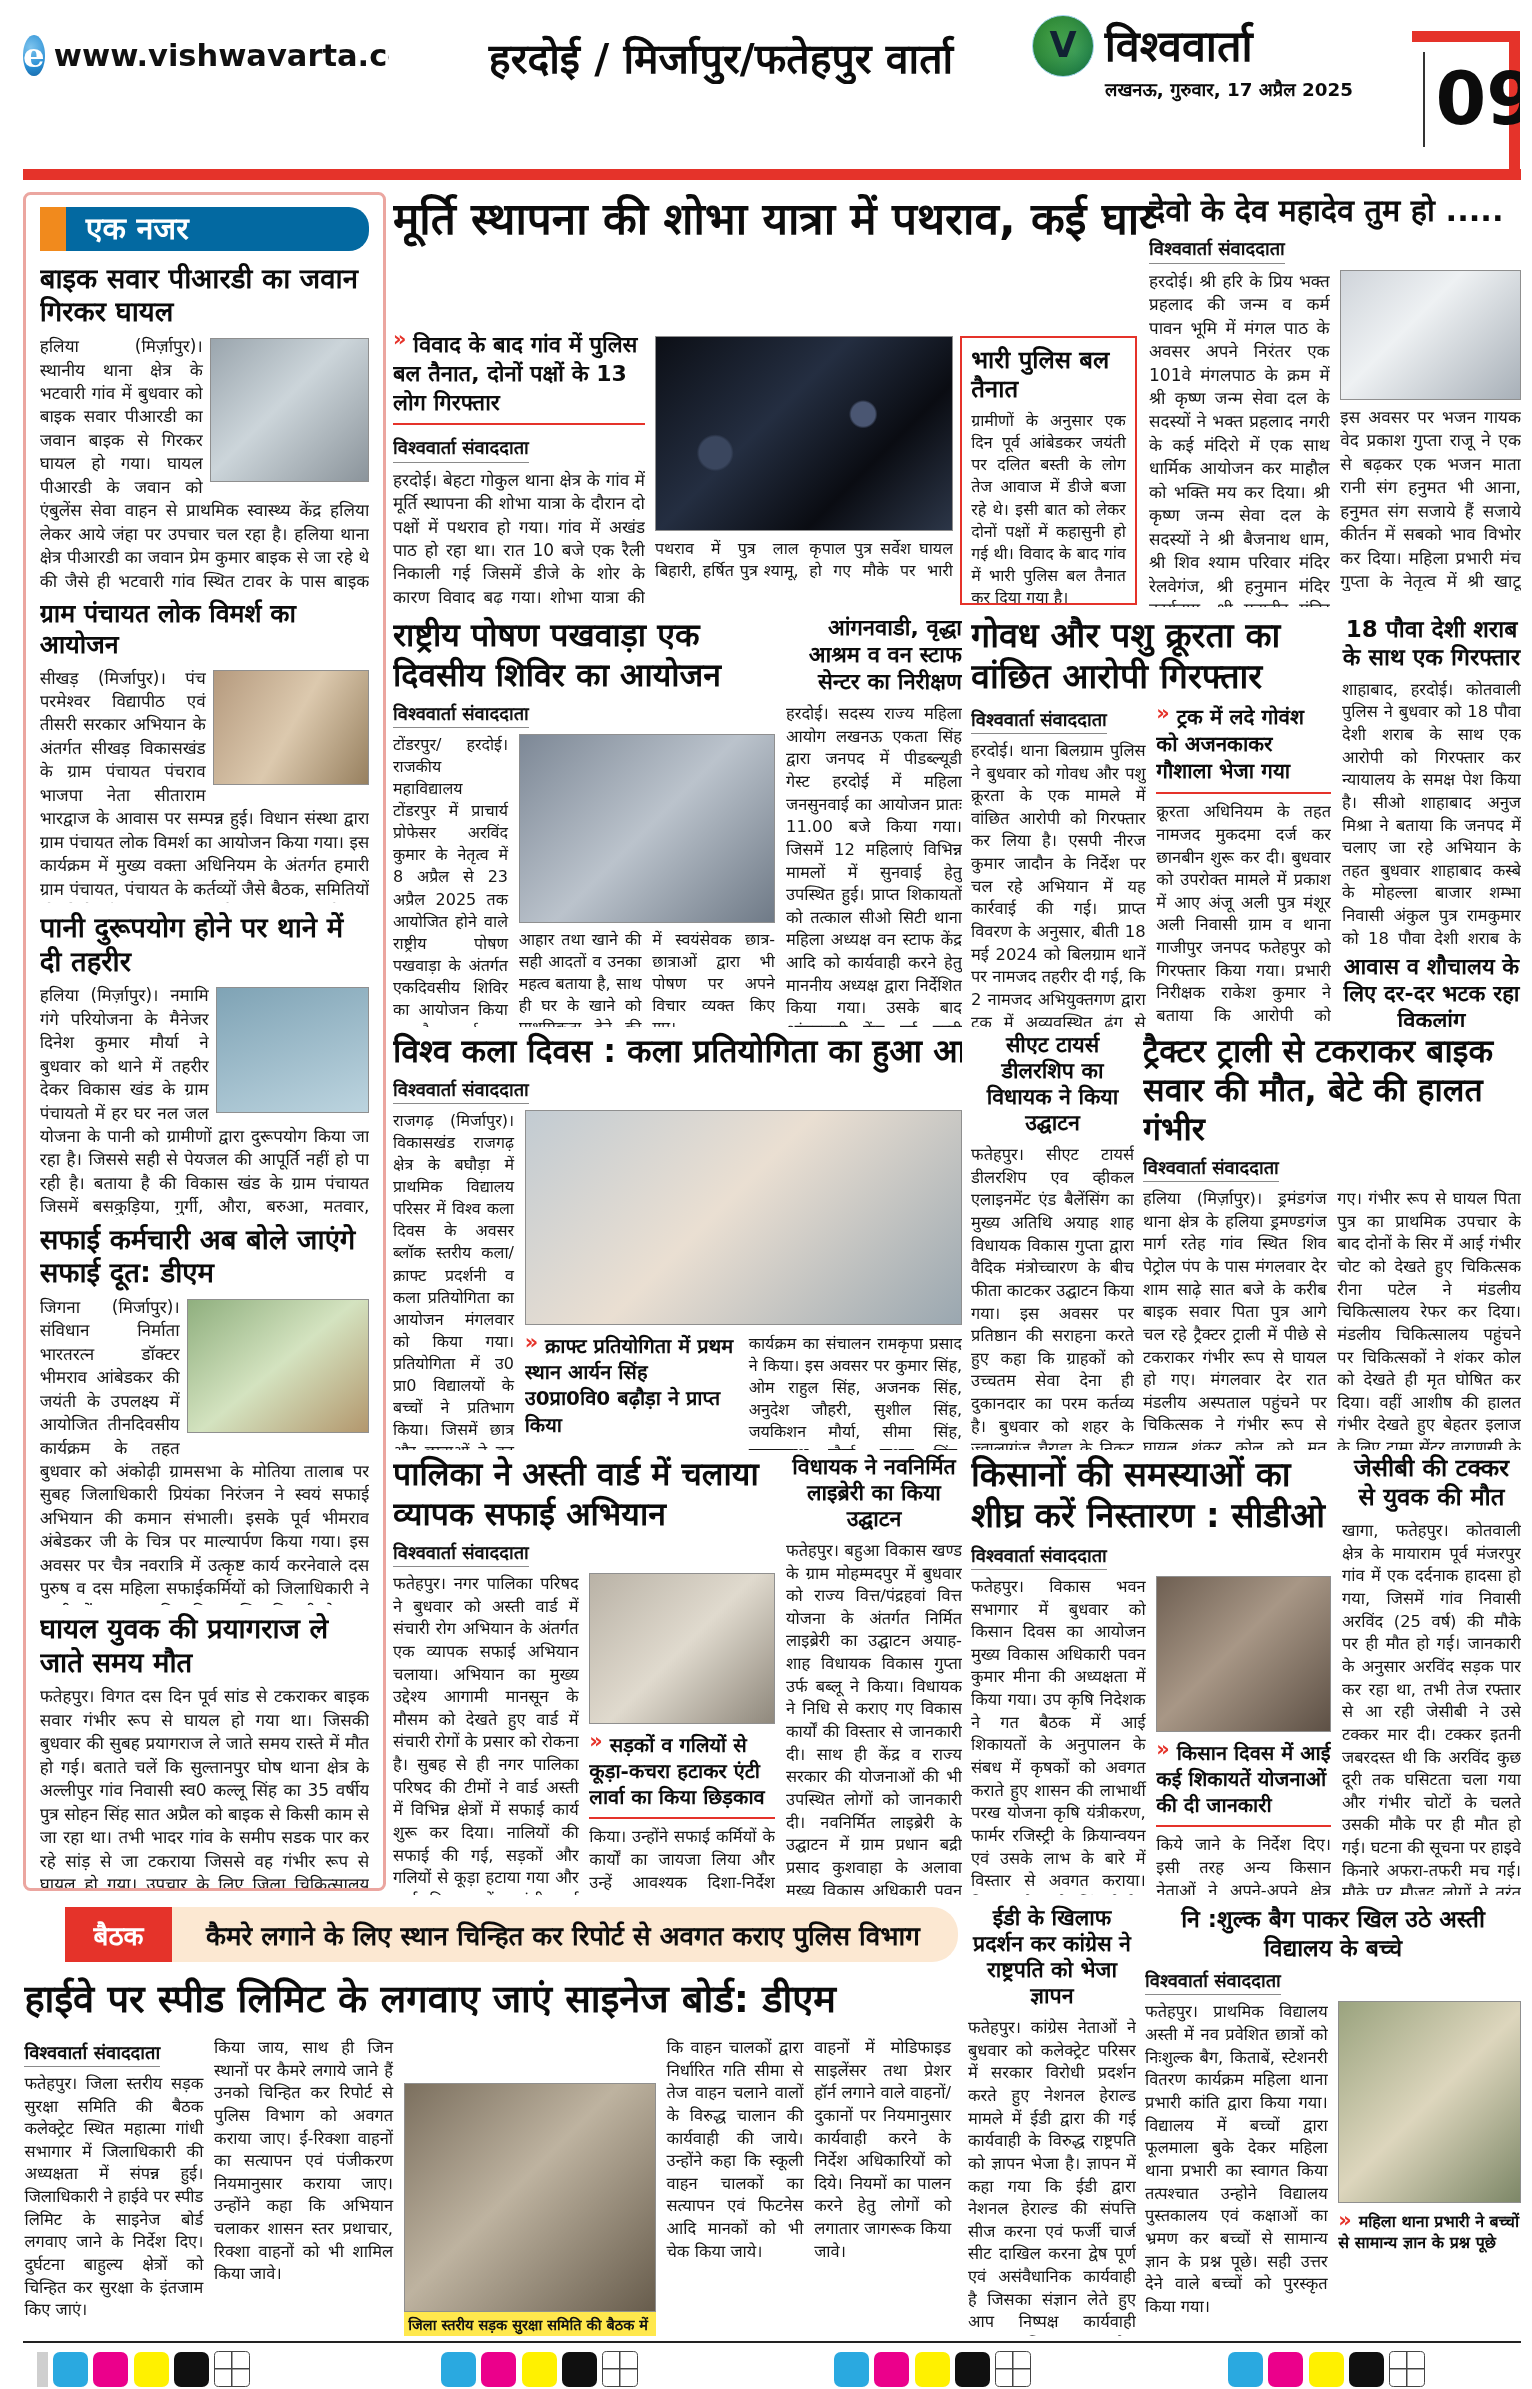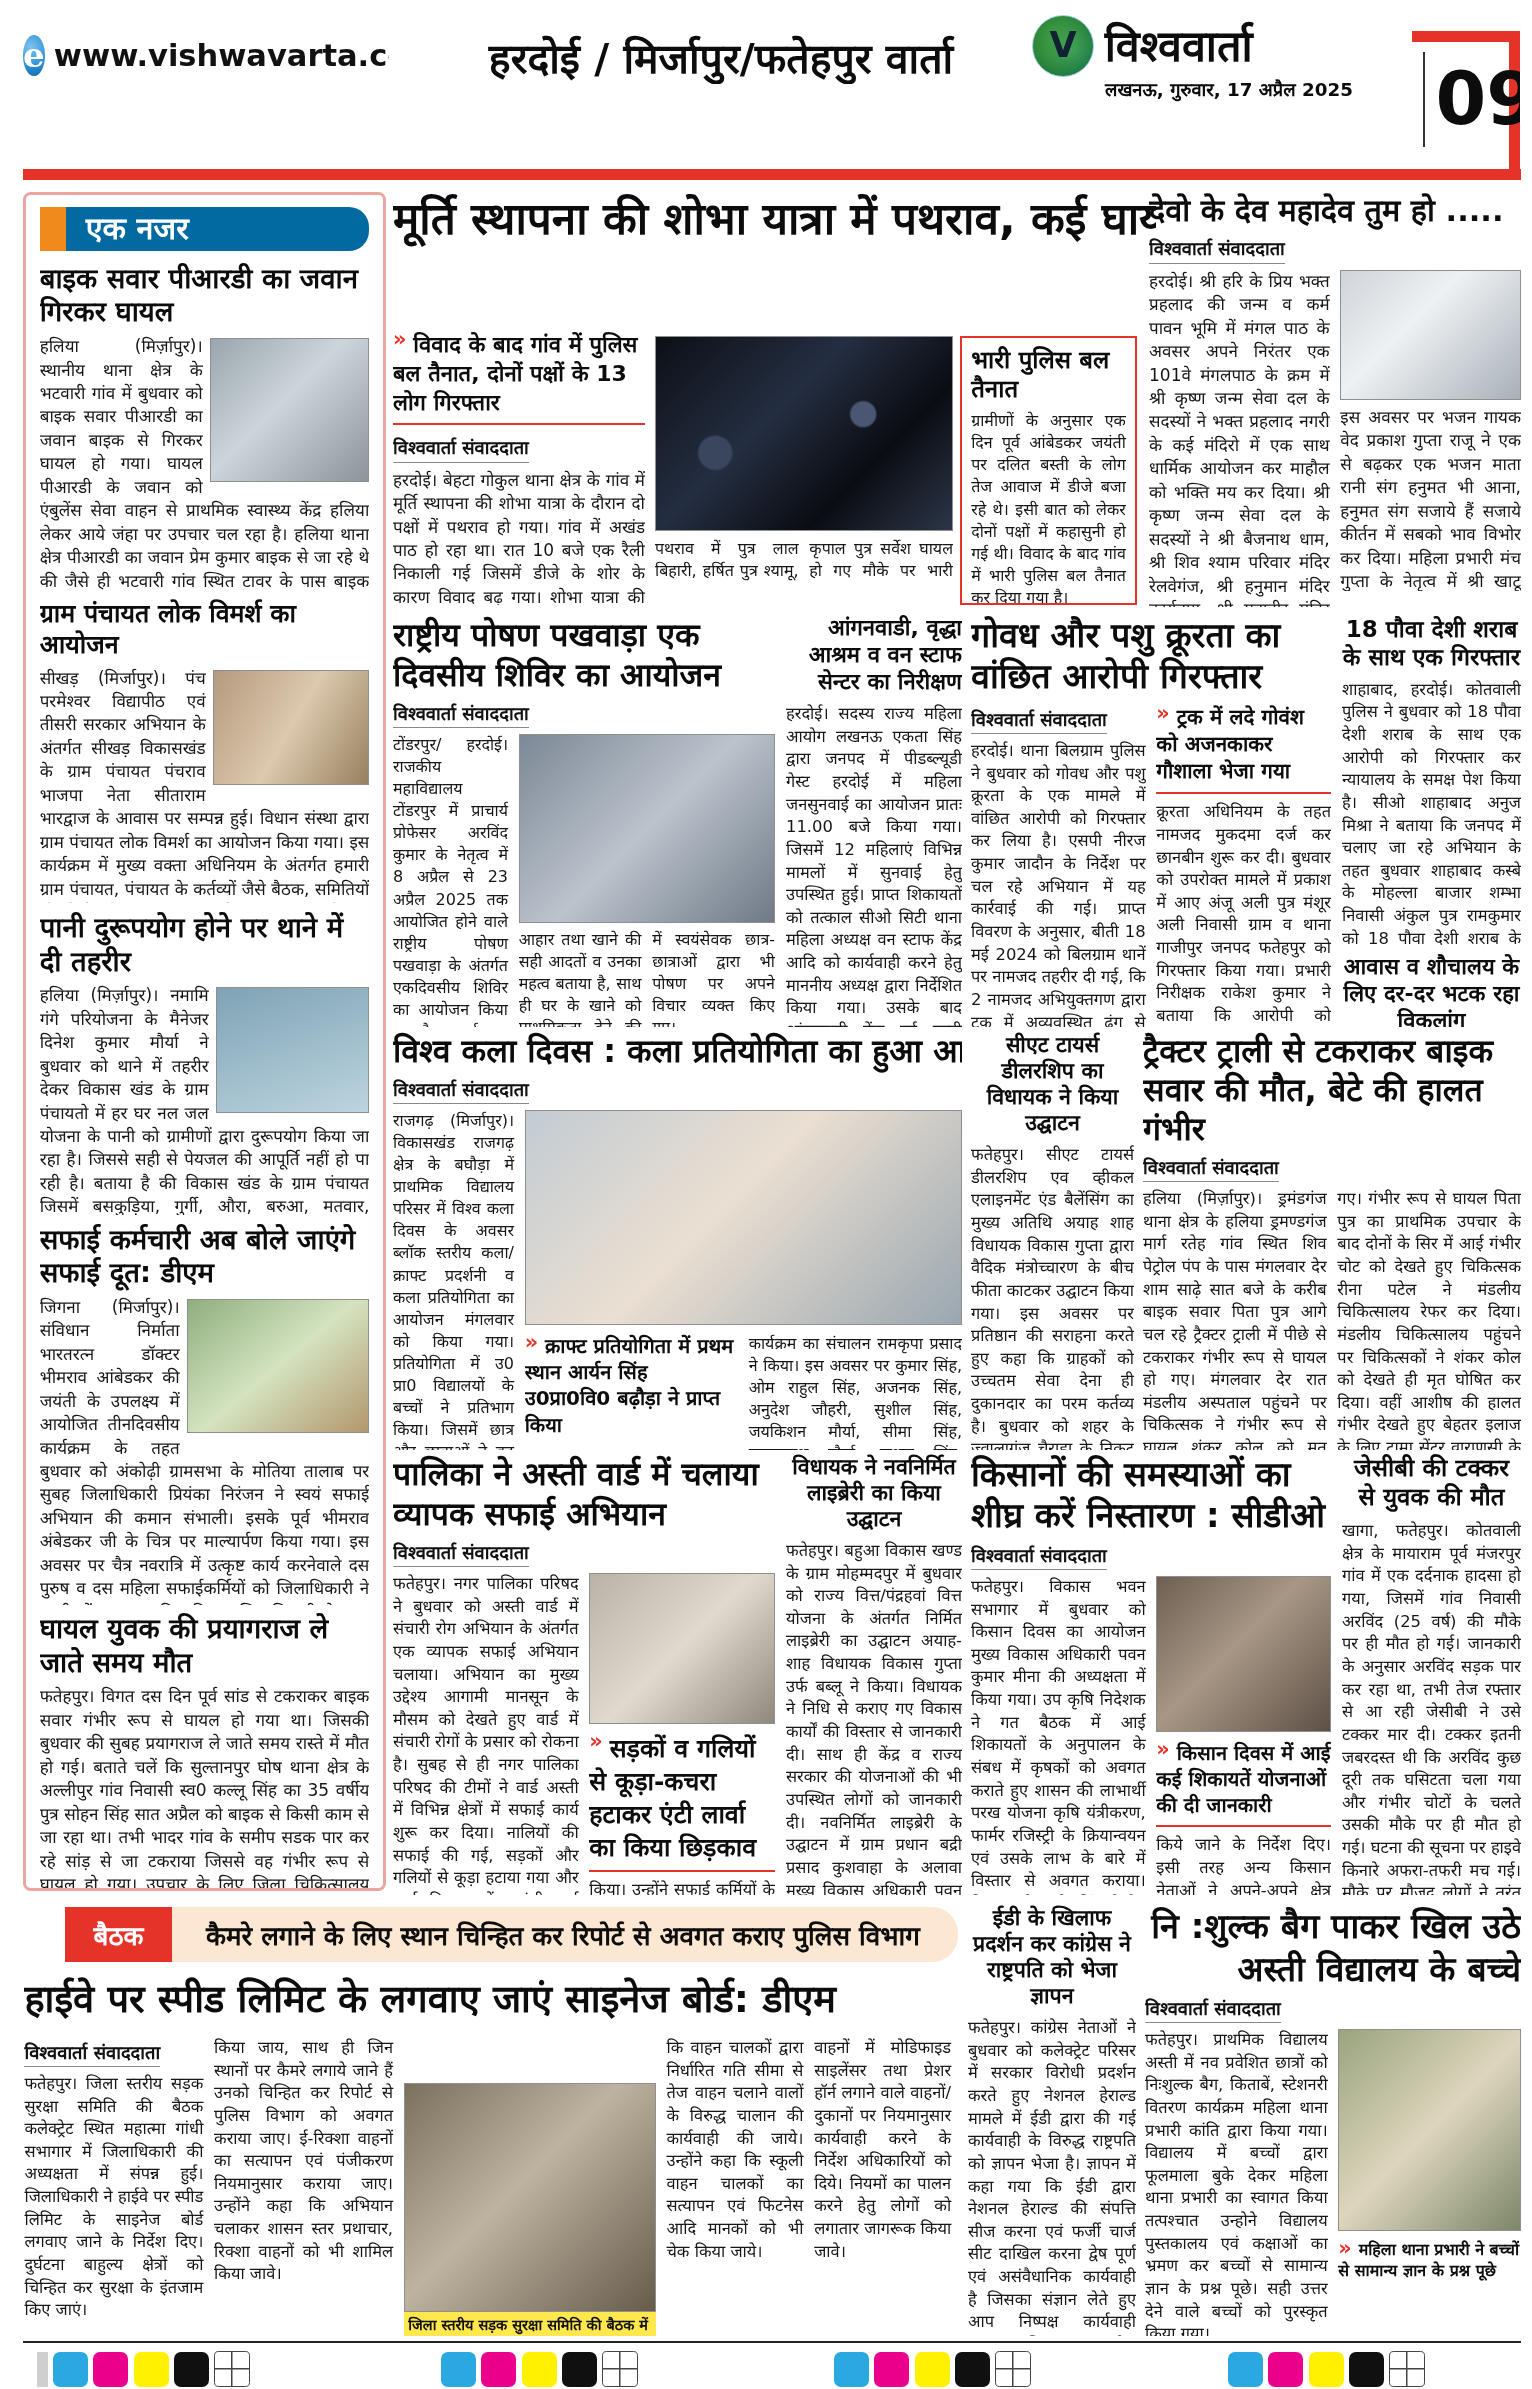--- a/index.html
+++ b/index.html
@@ -228,21 +228,21 @@
 
   <div class="abs" style="left:393px;top:1454px;width:382px;height:441px">
     <div class="hl" style="font-size:32px;line-height:1.25">पालिका ने अस्ती वार्ड में चलाया व्यापक सफाई अभियान</div>
     <div style="margin-top:3.1px"><span class="byline">विश्ववार्ता संवाददाता</span></div>
     <div class="row" style="height:321px">
       <div class="col body" style="font-size:16.4px">फतेहपुर। नगर पालिका परिषद ने बुधवार को अस्ती वार्ड में संचारी रोग अभियान के अंतर्गत एक व्यापक सफाई अभियान चलाया। अभियान का मुख्य उद्देश्य आगामी मानसून के मौसम को देखते हुए वार्ड में संचारी रोगों के प्रसार को रोकना है। सुबह से ही नगर पालिका परिषद की टीमों ने वार्ड अस्ती में विभिन्न क्षेत्रों में सफाई कार्य शुरू कर दिया। नालियों की सफाई की गई, सड़कों और गलियों से कूड़ा हटाया गया और सार्वजनिक स्थलों पर एंटी लार्वा का छिड़काव</div>
       <div class="col">
         <div class="photo" style="width:100%;height:151px;background:linear-gradient(135deg,#b9b2a6,#e0dace 50%,#8f887c)"></div>
         <div style="overflow:hidden;margin-top:7.6px">
           <span class="mark">»</span>
-          <span class="kick" style="font-size:25px">सड़कों व गलियों से कूड़ा-कचरा हटाकर एंटी लार्वा का किया छिड़काव</span>
+          <span class="kick" style="font-size:20px">सड़कों व गलियों से कूड़ा-कचरा हटाकर एंटी लार्वा का किया छिड़काव</span>
         </div>
         <hr class="redhr">
         <div class="body" style="font-size:16.4px">किया। उन्होंने सफाई कर्मियों के कार्यों का जायजा लिया और उन्हें आवश्यक दिशा-निर्देश दिए। अधिशाषी अधिकारी ने वार्ड का निरीक्षण किया। ईओ ने बताया कि नगर पालिका परिषद संचारी रोगों की रोकथाम के लिए पूरी तरह से प्रतिबद्ध है और इस तरह के सफाई अभियान नियमित रूप से अन्य वार्डों में भी चलाए जाएंगे।</div>
       </div>
     </div>
   </div>
 
   <div class="abs" style="left:786px;top:1454px;width:176px;height:441px">
     <div class="hl" style="font-size:21.4px;text-align:center">विधायक ने नवनिर्मित लाइब्रेरी का किया उद्घाटन</div>
     <div class="body" style="font-size:16.4px;margin-top:7.6px">फतेहपुर। बहुआ विकास खण्ड के ग्राम मोहम्मदपुर में बुधवार को राज्य वित्त/पंद्रहवां वित्त योजना के अंतर्गत निर्मित लाइब्रेरी का उद्घाटन अयाह-शाह विधायक विकास गुप्ता उर्फ बब्लू ने किया। विधायक ने निधि से कराए गए विकास कार्यों की विस्तार से जानकारी दी। साथ ही केंद्र व राज्य सरकार की योजनाओं की भी उपस्थित लोगों को जानकारी दी। नवनिर्मित लाइब्रेरी के उद्घाटन में ग्राम प्रधान बद्री प्रसाद कुशवाहा के अलावा मुख्य विकास अधिकारी पवन कुमार मीना, बेसिक शिक्षा अधिकारी भारती त्रिपाठी, सहायक बेसिक शिक्षा अधिकारी दीपक प्रसाद आदि उपस्थित रहे।</div>
@@ -292,21 +292,21 @@
       <div class="body" style="width:137px;font-size:16.4px">वाहनों में मोडिफाइड साइलेंसर तथा प्रेशर हॉर्न लगाने वाले वाहनों/दुकानों पर नियमानुसार कार्यवाही करने के निर्देश अधिकारियों को दिये। नियमों का पालन करने हेतु लोगों को लगातार जागरूक किया जावे।</div>
     </div>
   </div>
 
   <div class="abs" style="left:968px;top:1905px;width:168px;height:431px">
     <div class="hl" style="font-size:21.4px;text-align:center">ईडी के खिलाफ प्रदर्शन कर कांग्रेस ने राष्ट्रपति को भेजा ज्ञापन</div>
     <div class="body" style="font-size:16.4px;margin-top:7.6px">फतेहपुर। कांग्रेस नेताओं ने बुधवार को कलेक्ट्रेट परिसर में सरकार विरोधी प्रदर्शन करते हुए नेशनल हेराल्ड मामले में ईडी द्वारा की गई कार्यवाही के विरुद्ध राष्ट्रपति को ज्ञापन भेजा है। ज्ञापन में कहा गया कि ईडी द्वारा नेशनल हेराल्ड की संपत्ति सीज करना एवं फर्जी चार्ज सीट दाखिल करना द्वेष पूर्ण एवं असंवैधानिक कार्यवाही है जिसका संज्ञान लेते हुए आप निष्पक्ष कार्यवाही कराएं। जिलाध्यक्ष महेश द्विवेदी एवं शहर अध्यक्ष शाह प्रधान सुशील सिंह, प्रधान दत्तौली राजा सिंह, चक इटौली प्रधान प्रकाश गुप्ता के साथ ही सभासद दिनेश तिवारी, मण्डल अध्यक्ष अरिमर्दन सिंह, सेक्टर संयोजक विवेक तिवारी आदि रहे।</div>
   </div>
 
   <div class="abs" style="left:1145px;top:1905px;width:376px;height:431px">
-    <div class="hl" style="font-size:34px;line-height:1.25;text-align:right">नि :शुल्क बैग पाकर खिल उठे अस्ती विद्यालय के बच्चे</div>
+    <div class="hl" style="font-size:23px;line-height:1.25;text-align:center">नि :शुल्क बैग पाकर खिल उठे अस्ती विद्यालय के बच्चे</div>
     <div style="margin-top:3.1px"><span class="byline">विश्ववार्ता संवाददाता</span></div>
     <div class="row" style="height:290px">
       <div class="col body" style="font-size:16.4px">फतेहपुर। प्राथमिक विद्यालय अस्ती में नव प्रवेशित छात्रों को निःशुल्क बैग, किताबें, स्टेशनरी वितरण कार्यक्रम महिला थाना प्रभारी कांति द्वारा किया गया। विद्यालय में बच्चों द्वारा फूलमाला बुके देकर महिला थाना प्रभारी का स्वागत किया तत्पश्चात उन्होने विद्यालय पुस्तकालय एवं कक्षाओं का भ्रमण कर बच्चों से सामान्य ज्ञान के प्रश्न पूछे। सही उत्तर देने वाले बच्चों को पुरस्कृत किया गया।</div>
       <div class="col">
         <div class="photo" style="width:100%;height:202px;background:linear-gradient(135deg,#9aa37e,#ddd6bd 50%,#7d8767)"></div>
         <div style="overflow:hidden;margin-top:7.6px">
           <span class="mark">»</span>
           <span class="kick" style="font-size:16px">महिला थाना प्रभारी ने बच्चों से सामान्य ज्ञान के प्रश्न पूछे</span>
         </div>
       </div>

